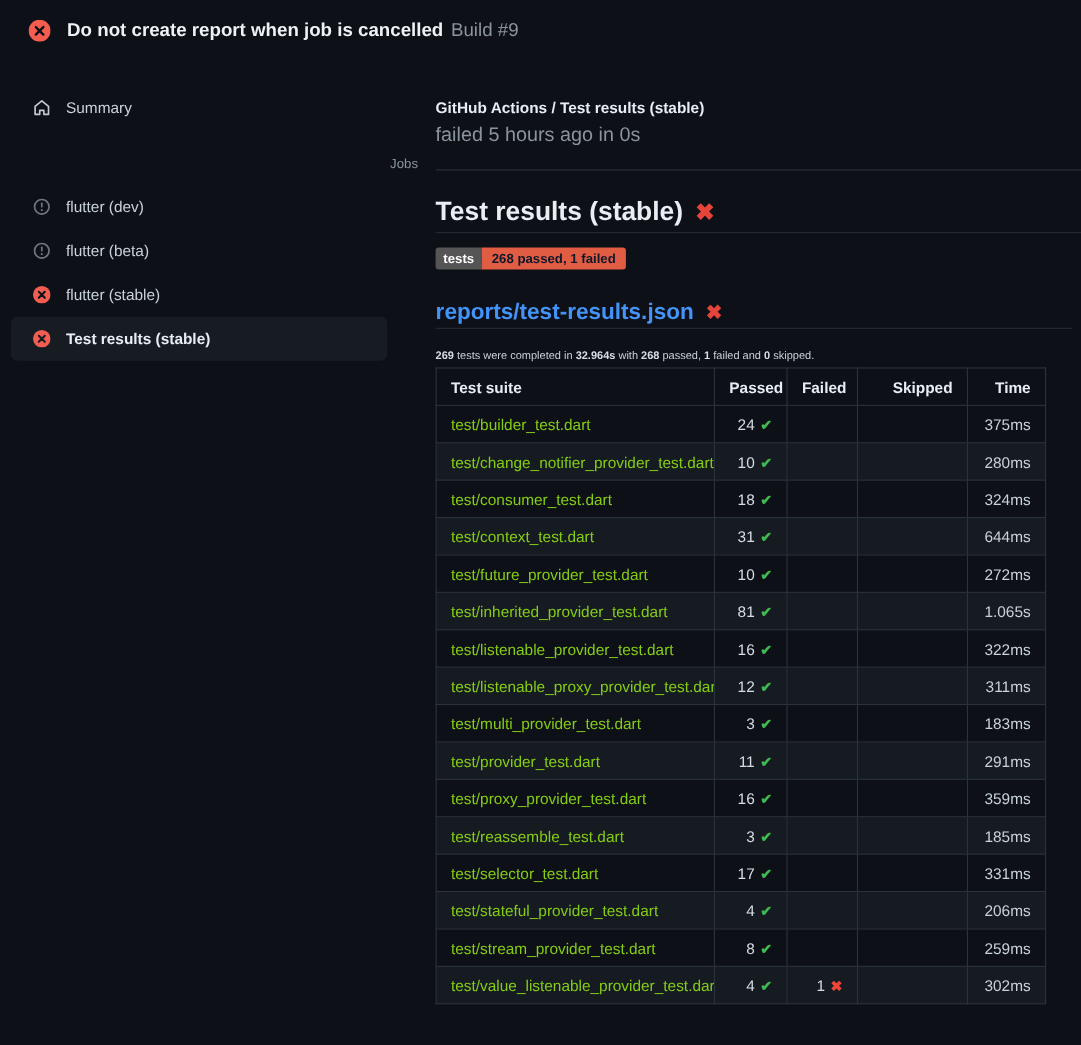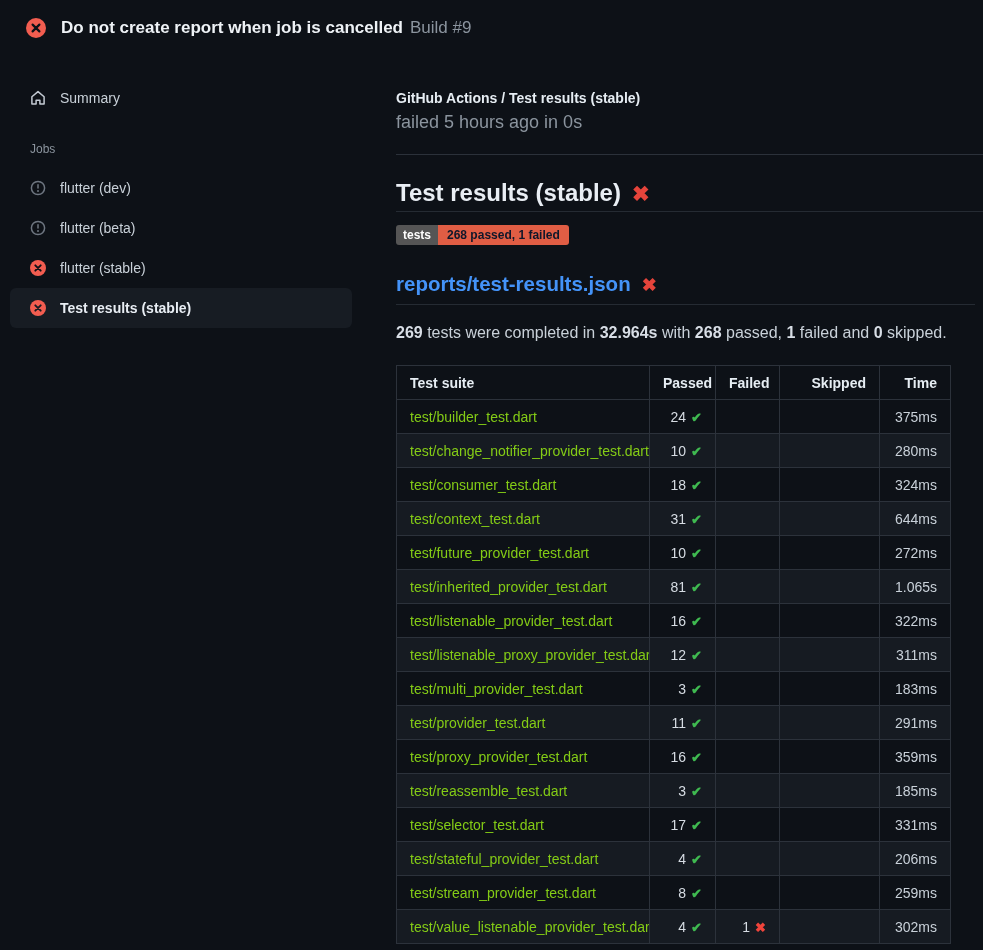--- a/index.html
+++ b/index.html
@@ -40,20 +40,21 @@
     color: #c9d1d9;
     cursor: pointer;
   }
   .nav-item .ico { width: 16px; height: 16px; flex: none; display: flex; }
   .nav-item .lbl { margin-left: 14px; }
   .nav-item.selected { background: #171c23; }
   .nav-item.selected .lbl { font-weight: 700; color: #e8edf3; }
   .jobs-label {
     font-size: 12px; color: #8b949e;
     margin: 24px 0 12px 30px;
+    text-align: right;
   }
 
   
   .breadcrumb { font-size: 14px; font-weight: 700; color: #e6edf3; }
   .status-line { font-size: 18px; color: #8b949e; margin-top: 6px; }
   .rule { border: none; border-top: 1px solid #2b313a; margin: 21px 0 0 0; }
 
   h1.section-title {
     margin: 24px 0 0 0;
     font-size: 24px; font-weight: 700; color: #e9eef4;
@@ -63,26 +64,26 @@
   }
   .hx { color: #e5443b; font-weight: 700; margin-left: 11px; font-size: 0.88em; }
 
   .badge { display: inline-flex; margin-top: 13px; font-size: 12px; font-weight: 700; line-height: 20px; }
   .badge-label { background: #555555; color: #ffffff; padding: 0 7px; border-radius: 3px 0 0 3px; }
   .badge-value { background: #e05d44; color: #0f172a; padding: 0 9px; border-radius: 0 3px 3px 0; }
 
   h2.report-title {
     margin: 27px 8px 0 0;
     font-size: 20.5px; font-weight: 700;
-    padding-bottom: 8px;
+    padding-bottom: 2px;
     border-bottom: 1px solid #252b33;
   }
   h2.report-title a { color: #4493f8; text-decoration: none; }
 
-  p.summary-line { margin: 19px 0 23px 0; font-size: 16px; color: #c9d1d9; }
+  p.summary-line { margin: 19px 0 5px 0; font-size: 10px; color: #c9d1d9; }
   p.summary-line b { color: #d8dee6; }
 
   
   table.results {
     border-collapse: collapse;
     table-layout: fixed;
     width: 554px;
     font-size: 14px;
   }
   .results th, .results td {

